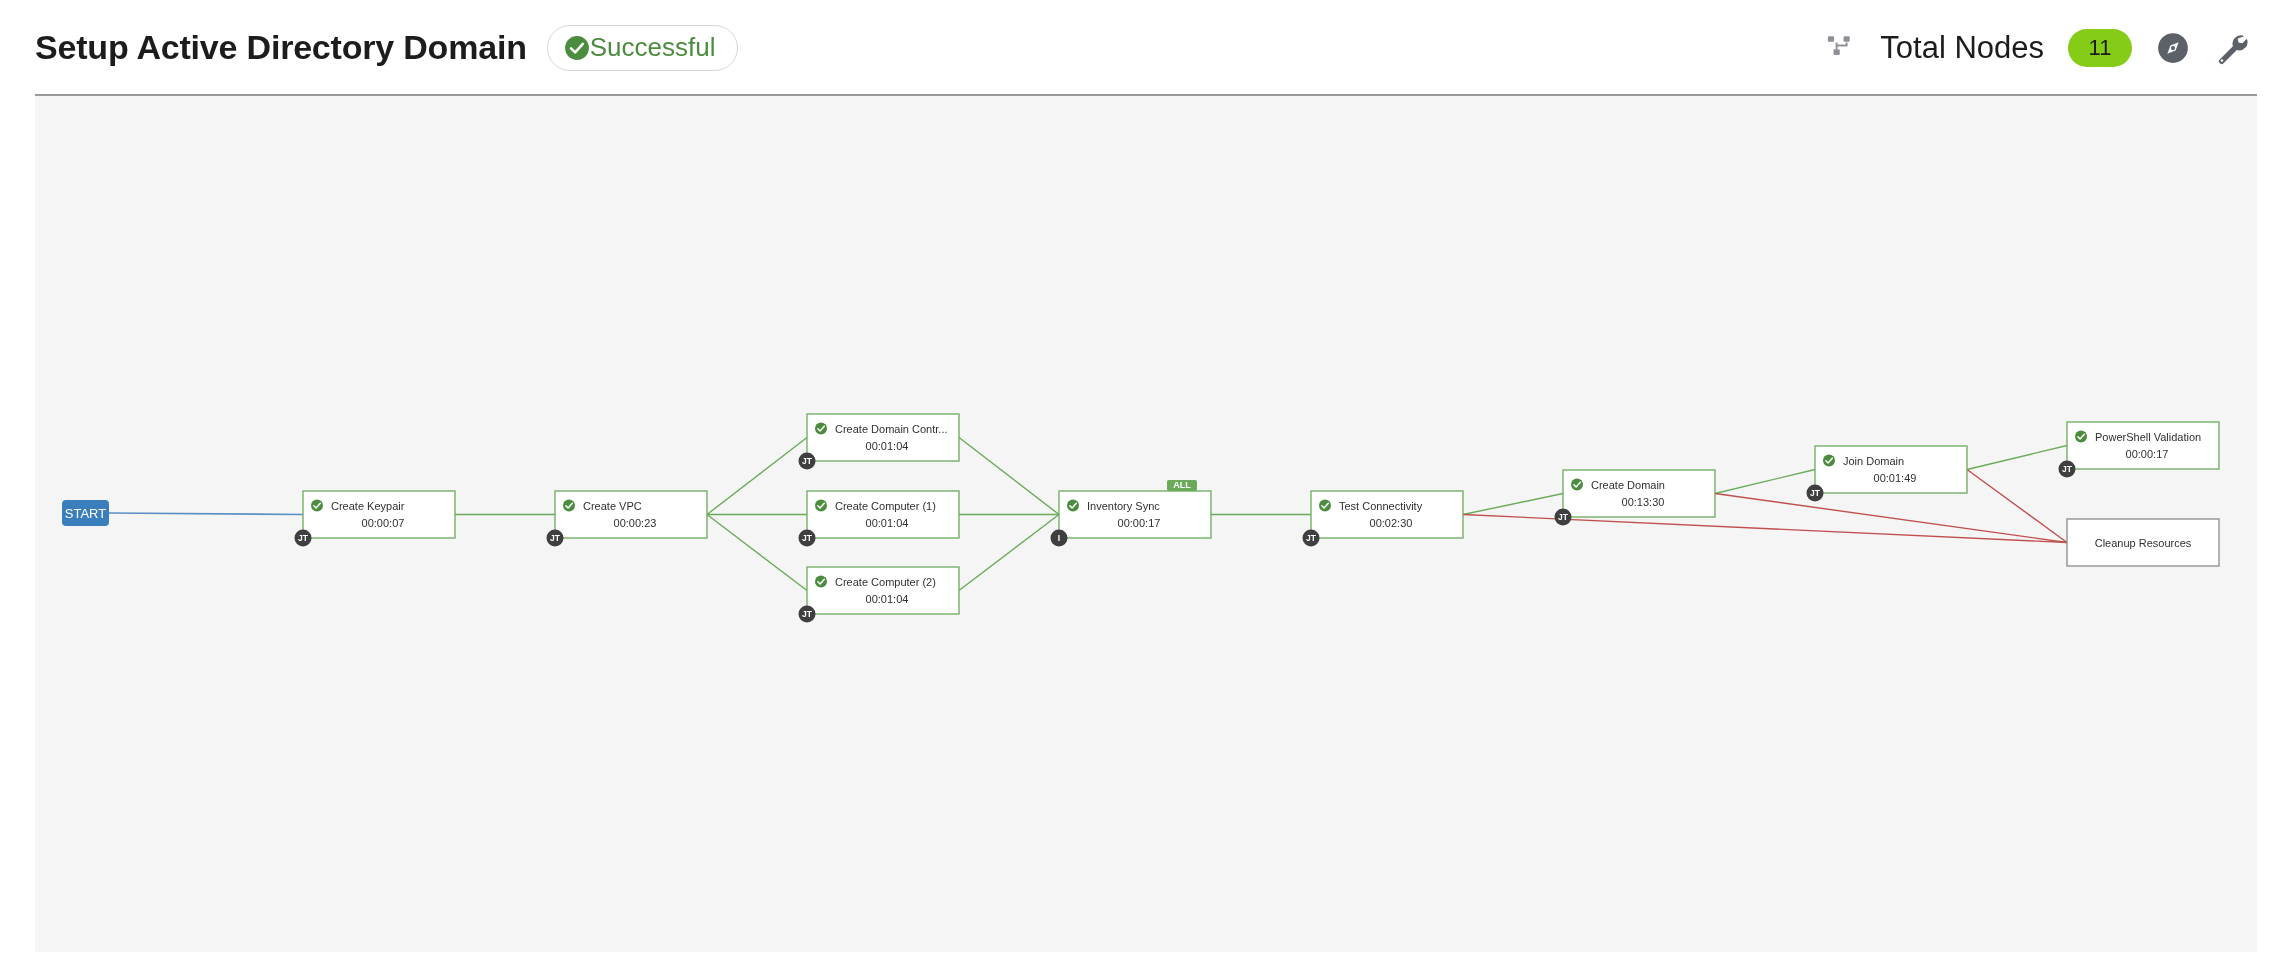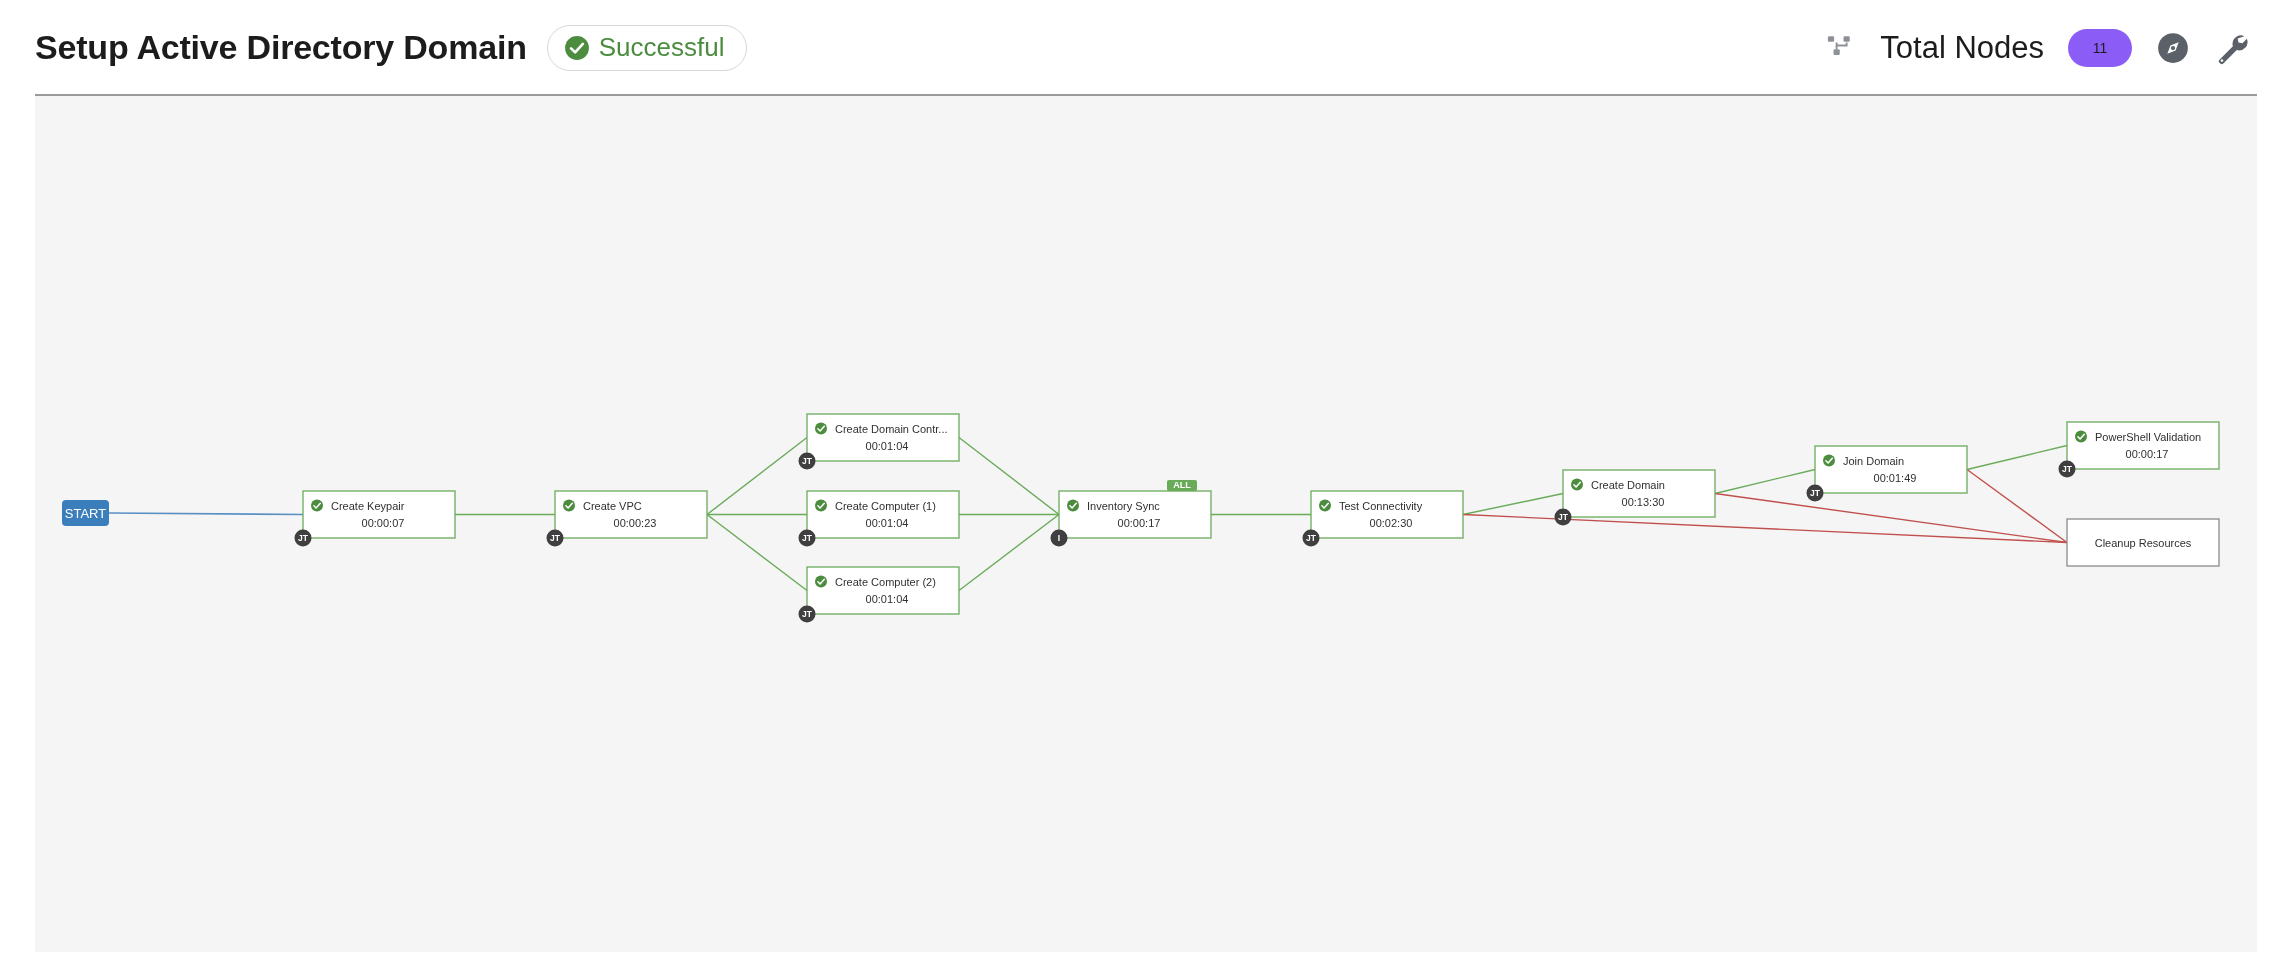--- a/index.html
+++ b/index.html
@@ -44,21 +44,20 @@
     font-size: 34px;
     font-weight: bold;
     color: #1c1c1c;
     letter-spacing: -0.2px;
     white-space: nowrap;
   }
 
   .status-pill {
     display: inline-flex;
     align-items: center;
-    gap: 9px;
     height: 46px;
     padding: 0 22px 0 16px;
     border: 1px solid #d7d7d7;
     border-radius: 26px;
     background: #ffffff;
   }
   .status-pill .pill-label {
     font-size: 26px;
     color: #4c8c3f;
     white-space: nowrap;
@@ -75,23 +74,23 @@
     font-size: 31px;
     color: #1c1c1c;
     white-space: nowrap;
   }
 
   .count-badge {
     min-width: 64px;
     height: 38px;
     padding: 0 16px;
     border-radius: 19px;
-    background: #8b5cf6;
+    background: #84cc16;
     color: #1c1c1c;
-    font-size: 14px;
+    font-size: 22px;
     display: flex;
     align-items: center;
     justify-content: center;
   }
 
   .icon-btn {
     display: inline-flex;
     align-items: center;
     justify-content: center;
     cursor: pointer;

